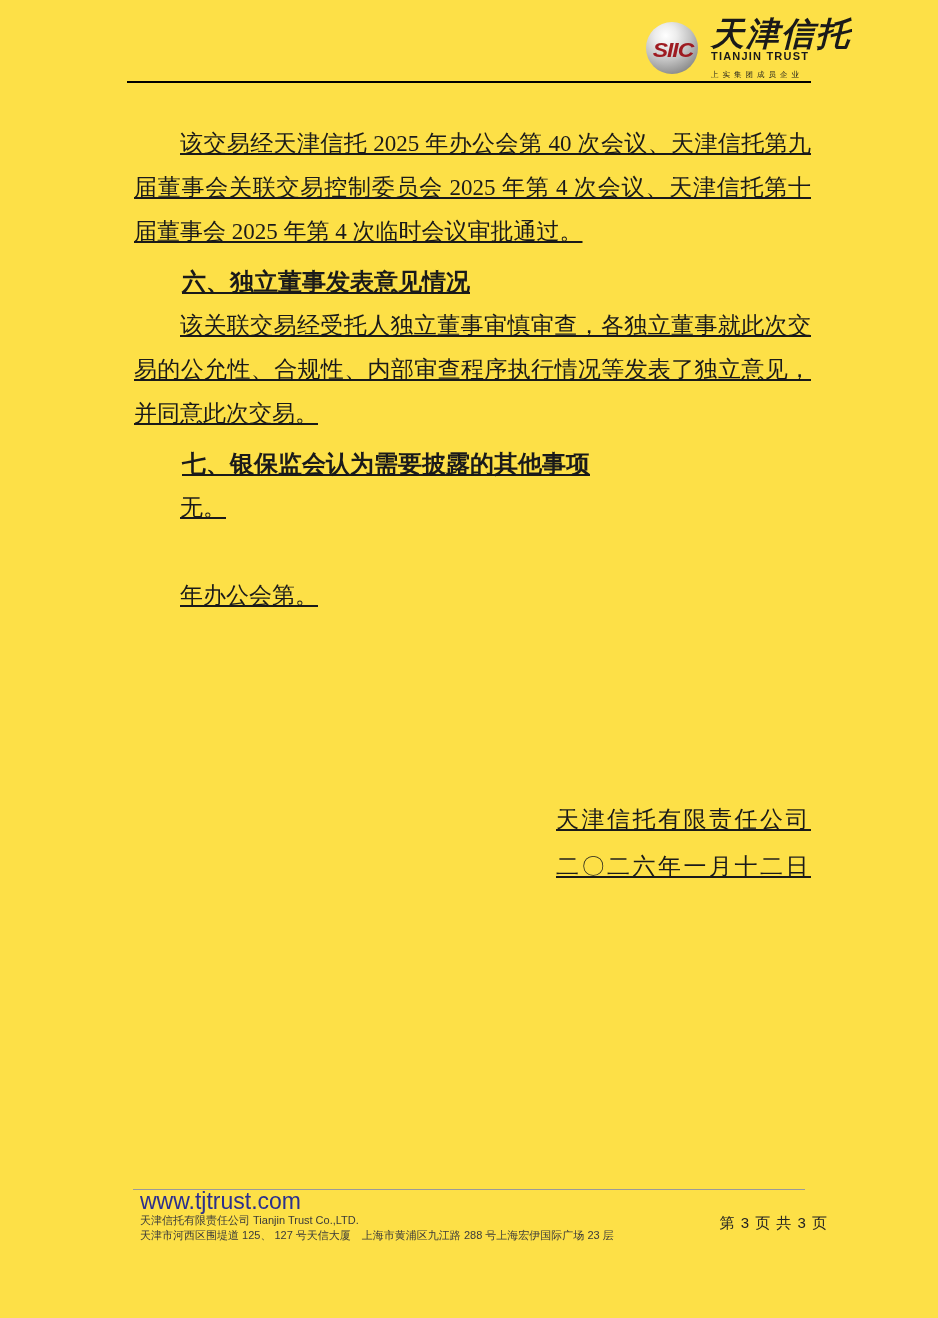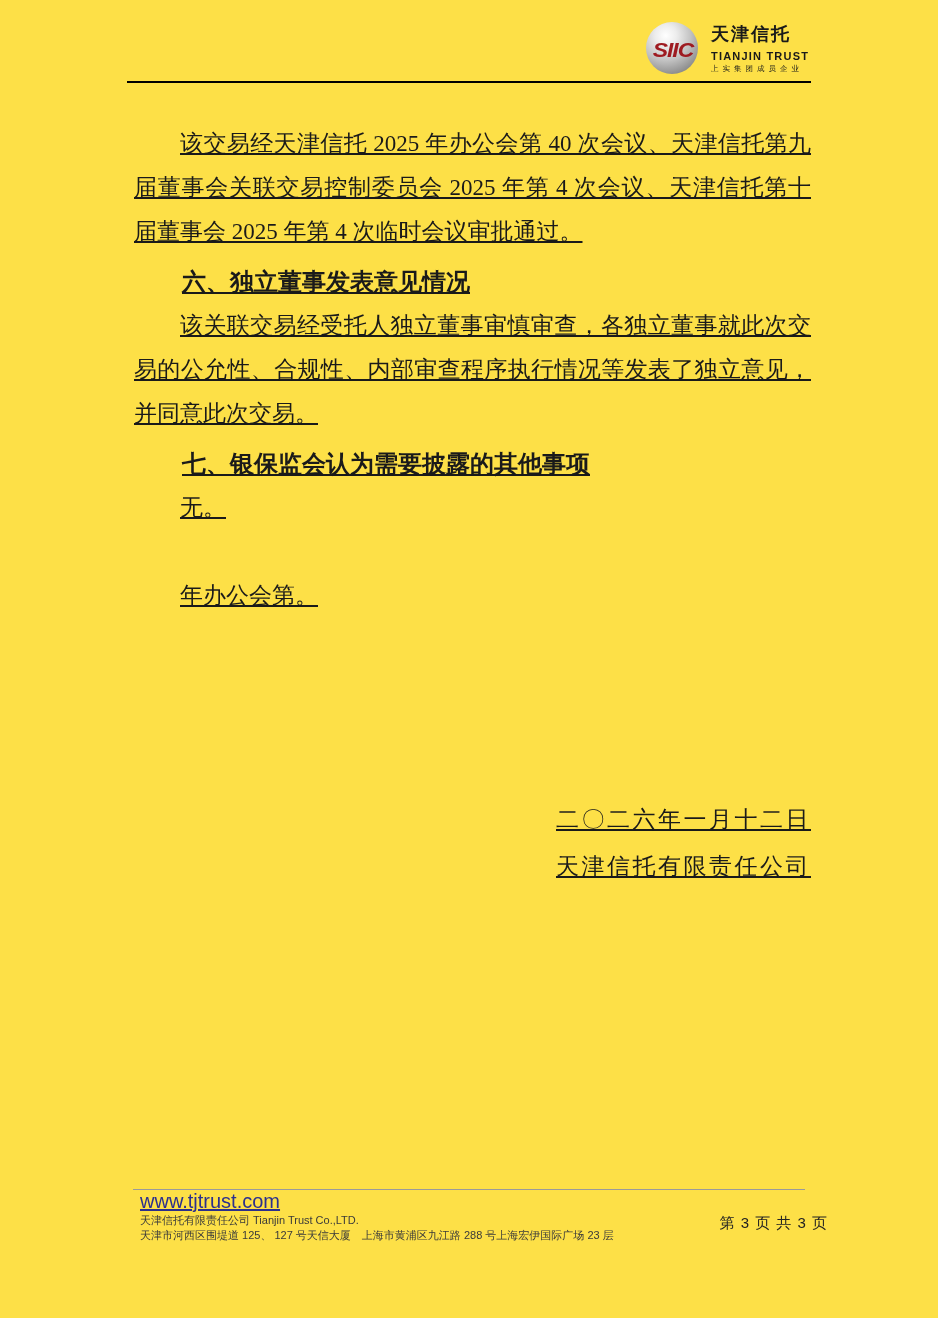--- a/index.html
+++ b/index.html
@@ -21,23 +21,23 @@
     background:radial-gradient(circle at 38% 26%, #ffffff 0%, #ececec 22%, #c2c2c2 50%, #8a8a8a 80%, #6d6d6d 100%);
   }
   .siic-text{
     position:absolute;left:-3px;top:17px;width:60px;
     font-family:"Liberation Sans","DejaVu Sans",sans-serif;
     font-style:italic;font-weight:900;font-size:23px;line-height:23px;
     letter-spacing:-1px;transform:scaleY(.88);
     text-align:center;
   }
   .logo-text{margin-left:9px;margin-top:7px;font-family:"Liberation Sans","DejaVu Sans",sans-serif;}
-  .logo-cn{font-family:"Liberation Serif","DejaVu Serif",serif;font-weight:bold;font-size:18px;line-height:27px;letter-spacing:2px;white-space:nowrap;}
+  .logo-cn{font-family:"Liberation Serif","DejaVu Serif",serif;font-weight:bold;font-size:33px;line-height:27px;letter-spacing:2px;white-space:nowrap;font-style:italic;}
   .logo-en{font-weight:bold;font-size:11px;line-height:13px;letter-spacing:1.2px;margin-top:2px;white-space:nowrap;}
-  .logo-tag{font-size:7.5px;line-height:9px;letter-spacing:4px;margin-top:1px;white-space:nowrap;}
+  .logo-tag{font-size:7.5px;line-height:9px;letter-spacing:4px;margin-top:7px;white-space:nowrap;}
   .header-rule{position:absolute;left:127px;top:81px;width:684px;height:2px;background:#000;}
 
   
   .doc-body{
     position:absolute;left:134px;top:122px;width:677px;
     font-size:23px;line-height:44px;text-align:justify;text-decoration:underline;
   }
   .para{margin:0;text-indent:2em;}
   .doc-heading{
     margin:6px 0 0 0;
@@ -46,21 +46,21 @@
     text-indent:2em;text-align:left;
   }
   .closing{margin-top:44px;}
   .signature{margin-top:178px;text-align:right;line-height:47px;letter-spacing:2.5px;}
 
   
   .footer-rule{position:absolute;left:133px;top:1189px;width:672px;height:1px;background:#9a9a9a;}
   .website{
     position:absolute;left:140px;top:1190px;
     font-family:"Liberation Sans","DejaVu Sans",sans-serif;
-    font-size:20px;line-height:22px;text-decoration:underline;cursor:pointer;
+    font-size:23px;line-height:22px;cursor:pointer;
   }
   .footer-lines{
     position:absolute;left:140px;top:1213px;width:540px;
     font-family:"Liberation Sans","DejaVu Sans",sans-serif;
     font-size:11px;line-height:14.5px;color:#3a3a3a;
   }
   .footer-line-4{margin-top:3px;}
   .page-num{
     position:absolute;right:110px;top:1214px;
     font-family:Liberation Sans, sans-serif;
@@ -86,22 +86,22 @@
   <div class="header-rule"></div>
 
   <main class="doc-body">
     <p class="para">该交易经天津信托 2025 年办公会第 40 次会议、天津信托第九届董事会关联交易控制委员会 2025 年第 4 次会议、天津信托第十届董事会 2025 年第 4 次临时会议审批通过。</p>
     <h3 class="doc-heading">六、独立董事发表意见情况</h3>
     <p class="para">该关联交易经受托人独立董事审慎审查，各独立董事就此次交易的公允性、合规性、内部审查程序执行情况等发表了独立意见，并同意此次交易。</p>
     <h3 class="doc-heading">七、银保监会认为需要披露的其他事项</h3>
     <p class="para">无。</p>
     <p class="para closing">年办公会第。</p>
     <div class="signature">
+      <div>天津信托有限责任公司</div>
       <div>二〇二六年一月十二日</div>
-      <div>天津信托有限责任公司</div>
     </div>
   </main>
 
   <div class="footer-rule"></div>
   <a class="website" style="color: rgb(43, 47, 142);">www.tjtrust.com</a>
   <div class="footer-lines">
     <div>天津信托有限责任公司 Tianjin Trust Co.,LTD.</div>
     <div>天津市河西区围堤道 125、 127 号天信大厦　上海市黄浦区九江路 288 号上海宏伊国际广场 23 层</div>
   </div>
   <div class="page-num">第 3 页 共 3 页</div>

